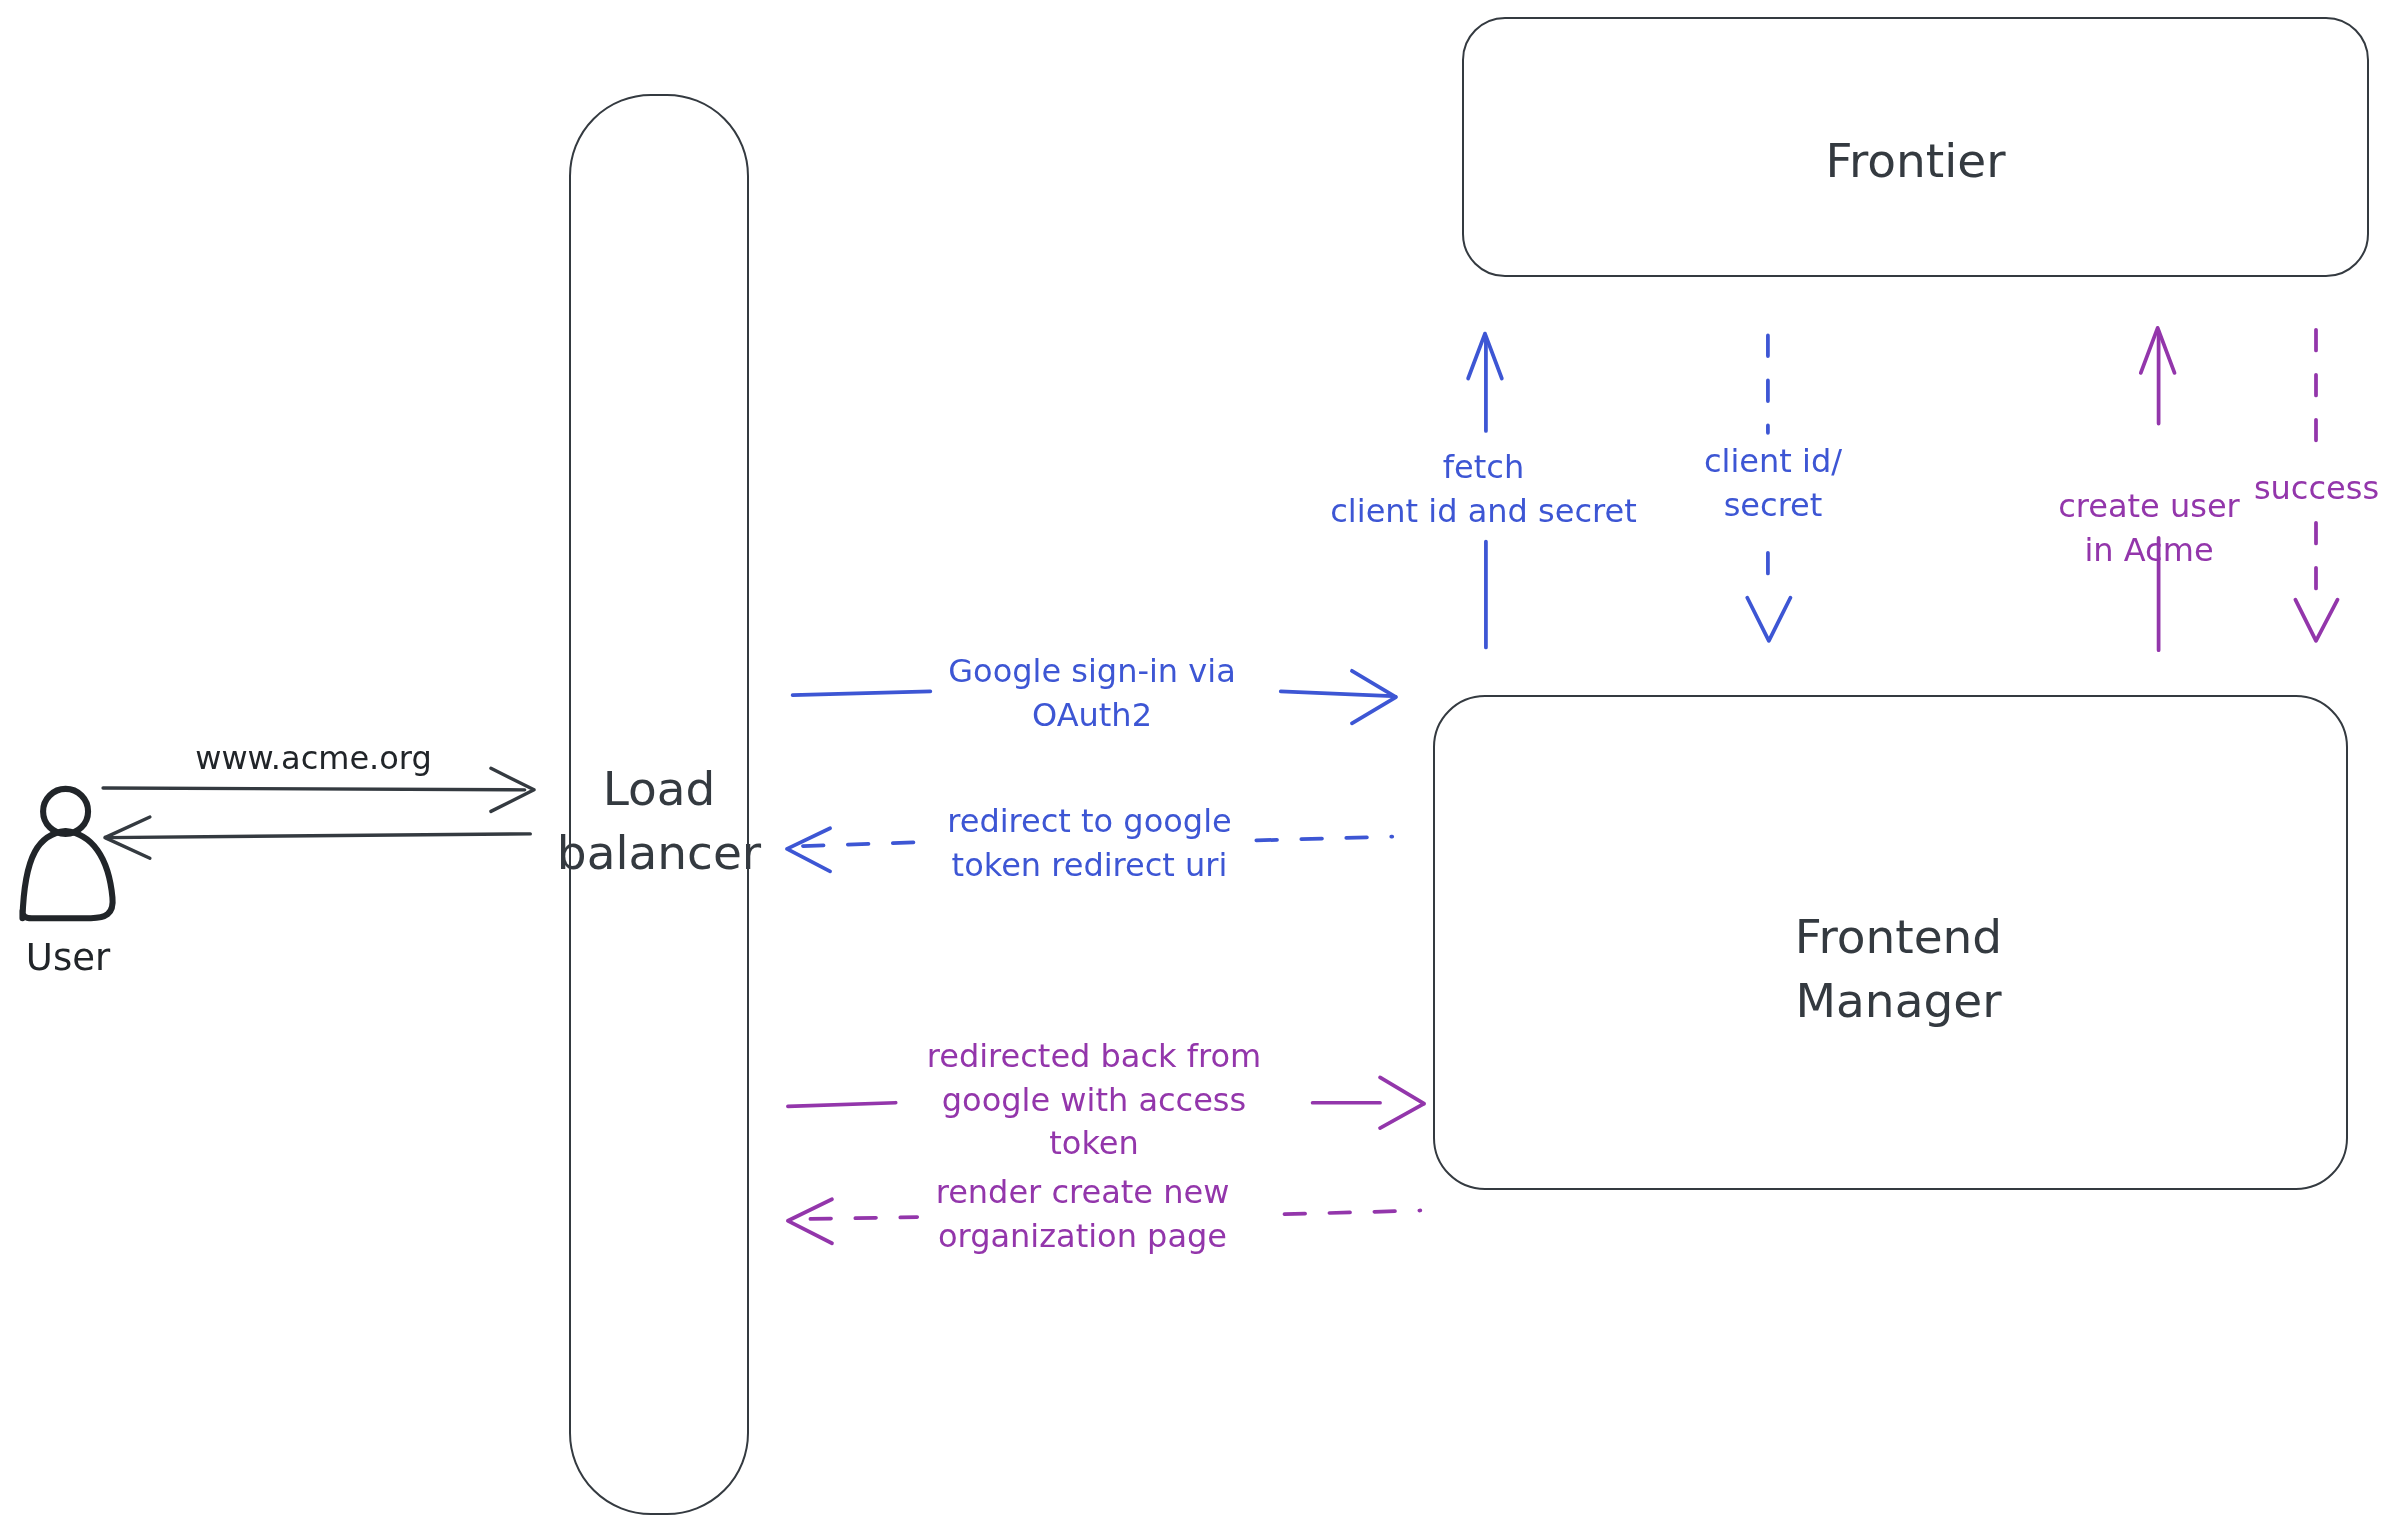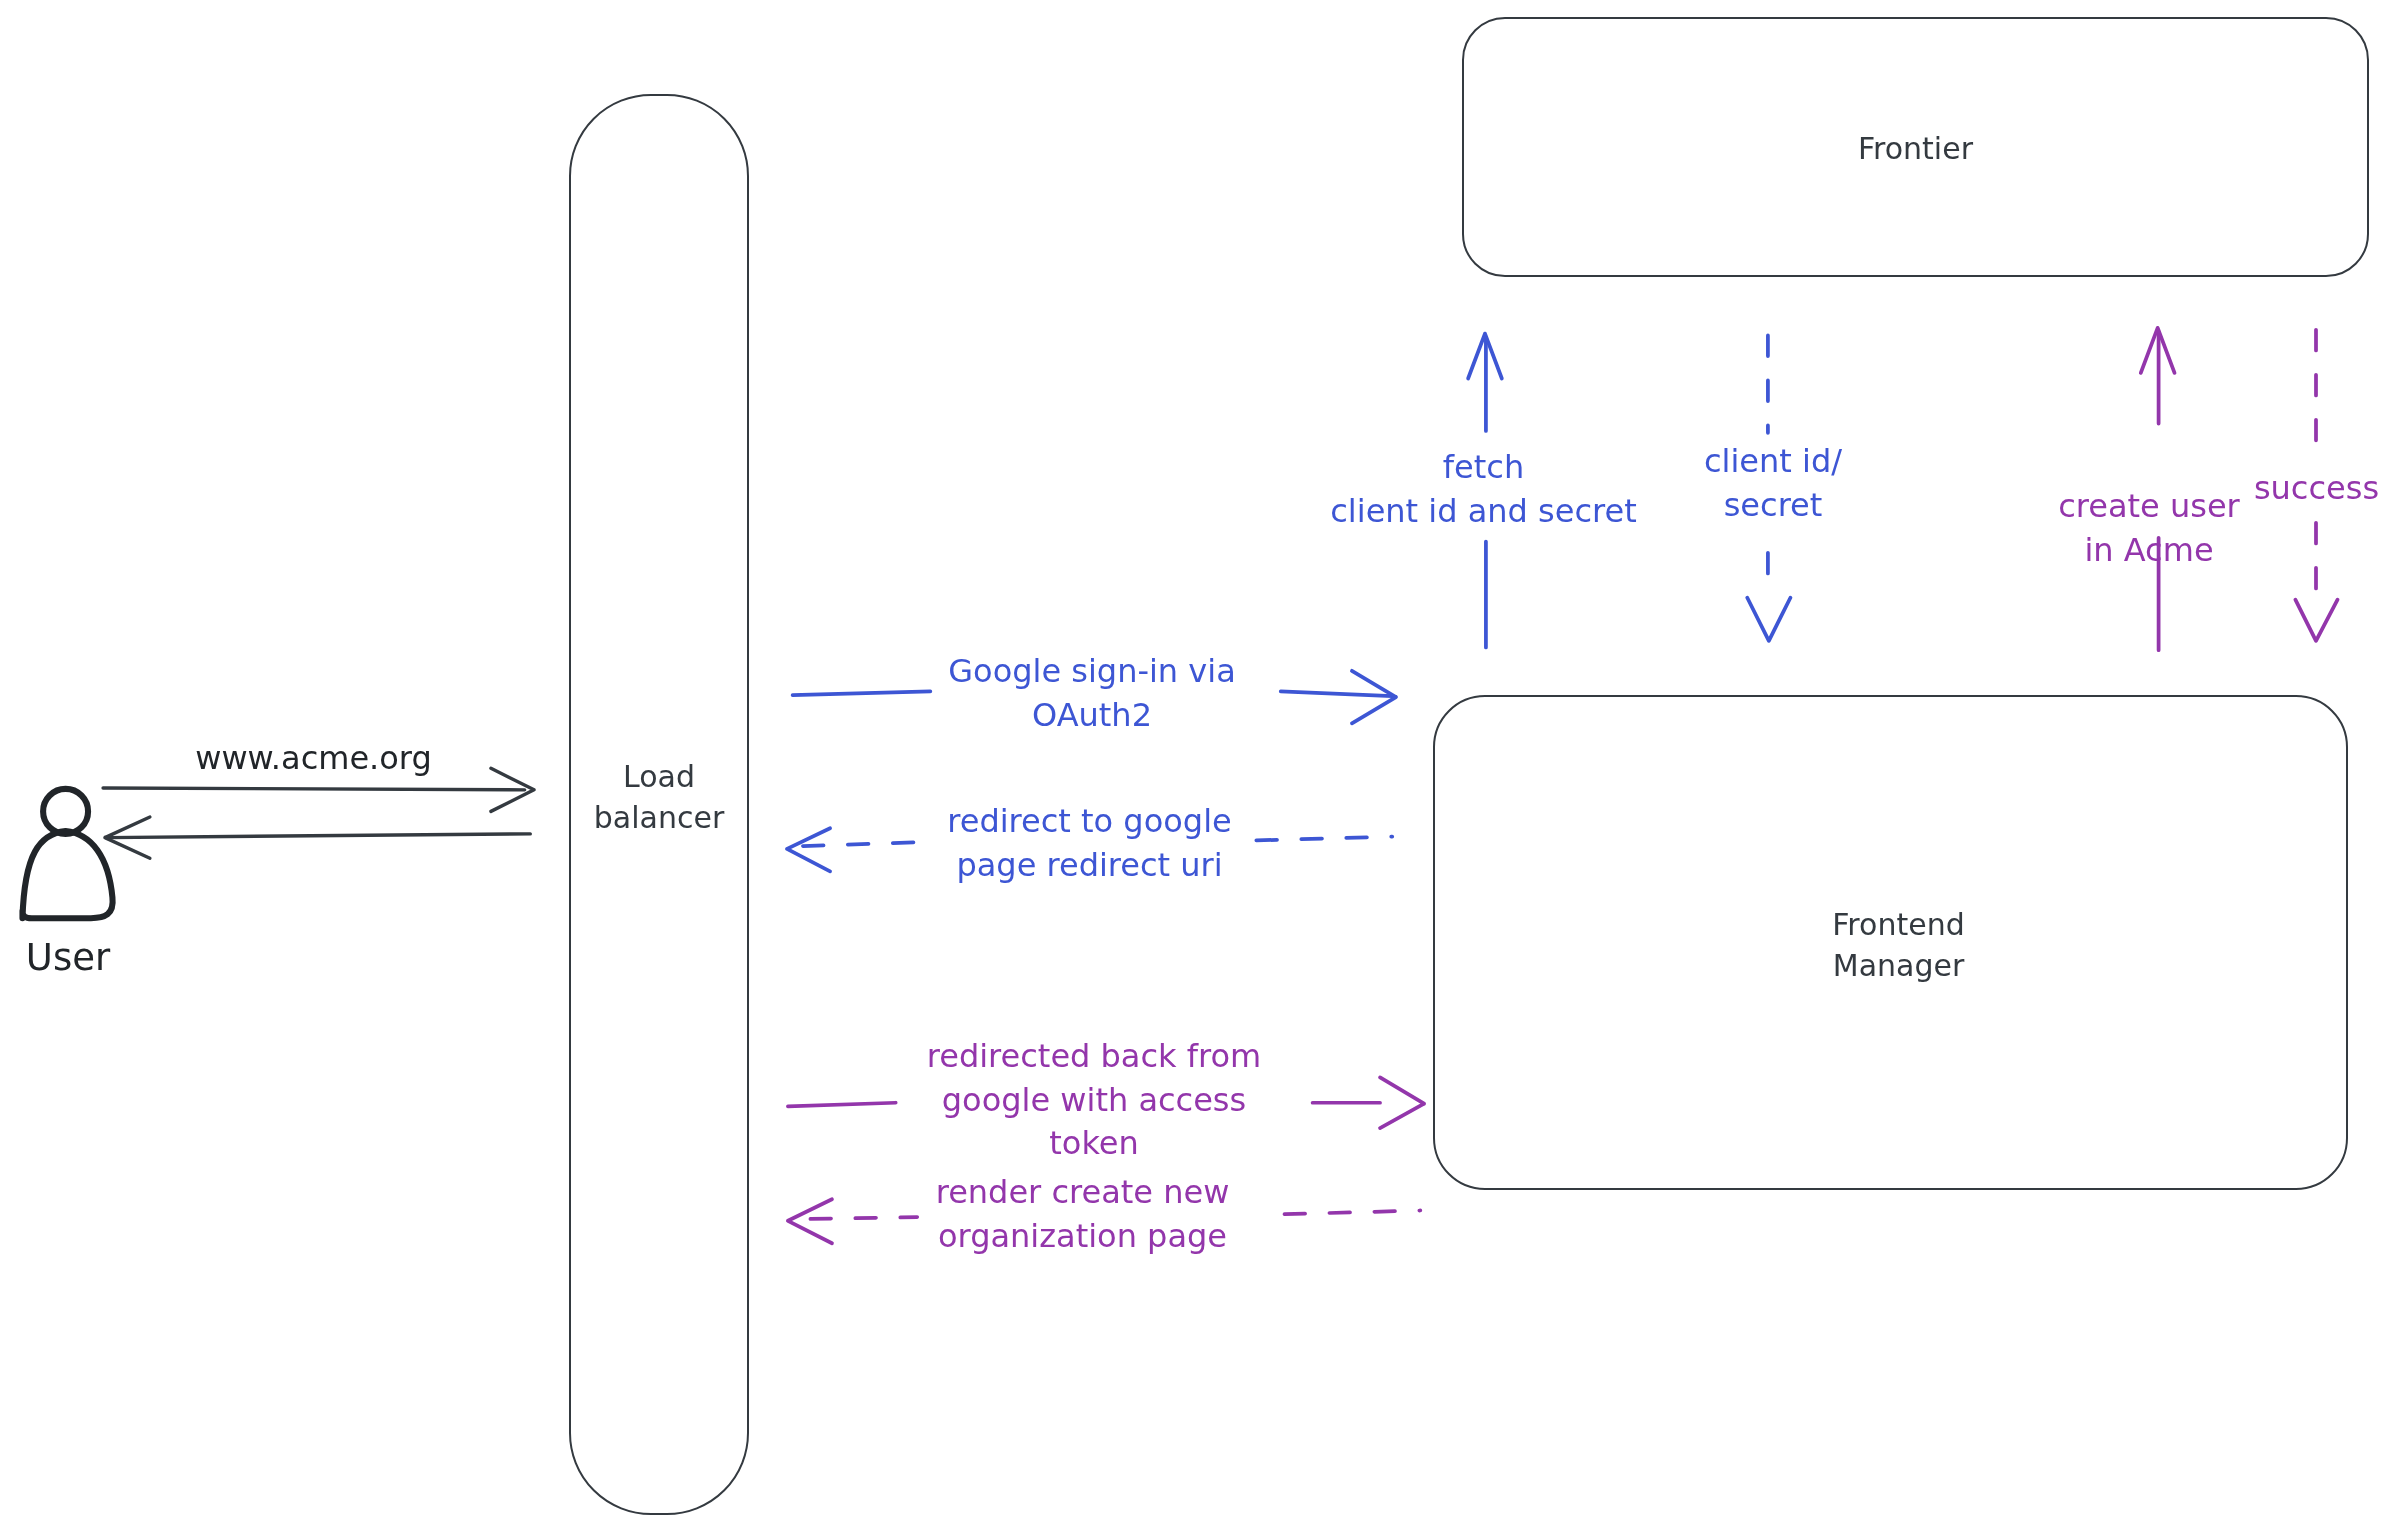--- a/index.html
+++ b/index.html
@@ -35,21 +35,21 @@
   .node.frontier { left: 1462px; top: 17px;  width: 907px; height: 260px;  border-radius: 43px; }
   .node.fm       { left: 1433px; top: 695px; width: 915px; height: 495px;  border-radius: 52px; }
 
   .lbl {
     position: absolute;
     text-align: center;
     white-space: pre-line;
     line-height: 1.36;
     color: var(--ink);
   }
-  .node-lbl  { font-size: 30px; }
+  .node-lbl  { font-size: 47px; }
   .msg       { font-size: 32px; }
   .c-blue    { color: var(--blue); }
   .c-purple  { color: var(--purple); }
   .c-user    { color: var(--user_ink); }
 
   .lbl-lb        { left: 556px;  top: 757px;  width: 206px; }
   .lbl-frontier  { left: 1728px; top: 129px;  width: 375px; }
   .lbl-fm        { left: 1711px; top: 905px;  width: 375px; }
   .lbl-user      { left: 0px;    top: 933px;  width: 136px; font-size: 37px; }
 
@@ -133,21 +133,21 @@
 balancer</div>
   <div class="lbl node-lbl lbl-frontier">Frontier</div>
   <div class="lbl node-lbl lbl-fm">Frontend
 Manager</div>
   <div class="lbl c-user lbl-user">User</div>
 
   <div class="lbl msg lbl-acme">www.acme.org</div>
   <div class="lbl msg c-blue lbl-signin">Google sign-in via
 OAuth2</div>
   <div class="lbl msg c-blue lbl-redirect">redirect to google
-page redirect uri</div>
+token redirect uri</div>
   <div class="lbl msg c-blue lbl-fetch">fetch
 client id and secret</div>
   <div class="lbl msg c-blue lbl-clientid">client id/
 secret</div>
   <div class="lbl msg c-purple lbl-createuser">create user
 in Acme</div>
   <div class="lbl msg c-purple lbl-success">success</div>
   <div class="lbl msg c-purple lbl-redirback">redirected back from
 google with access
 token</div>

